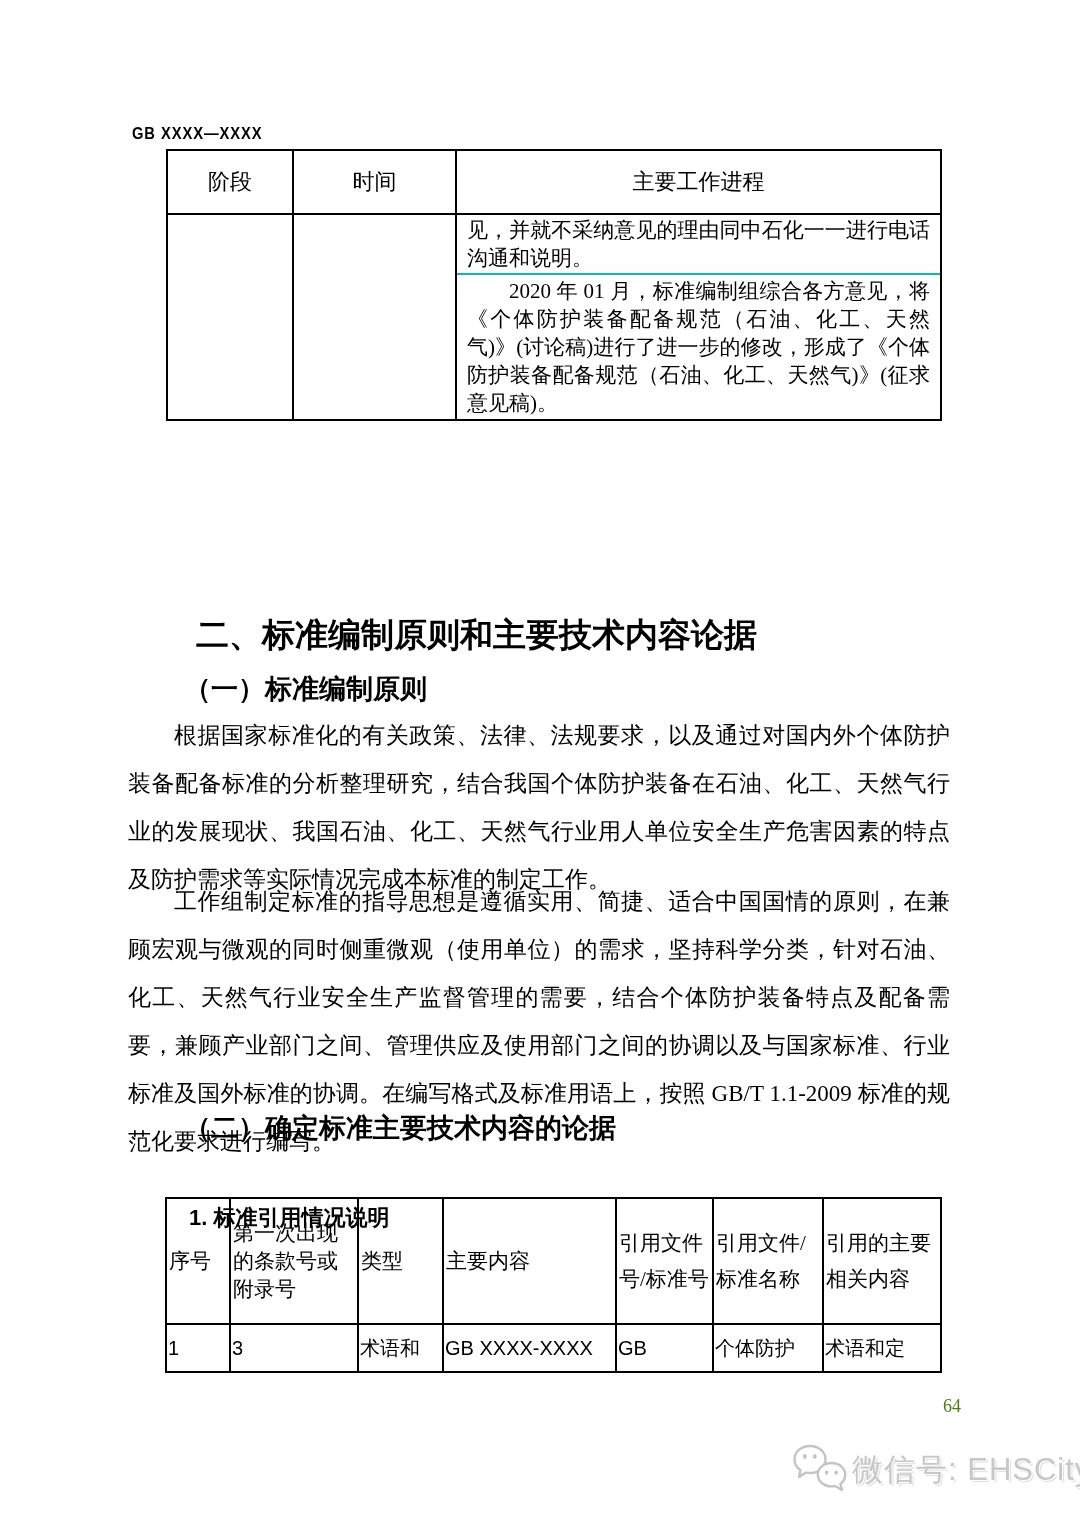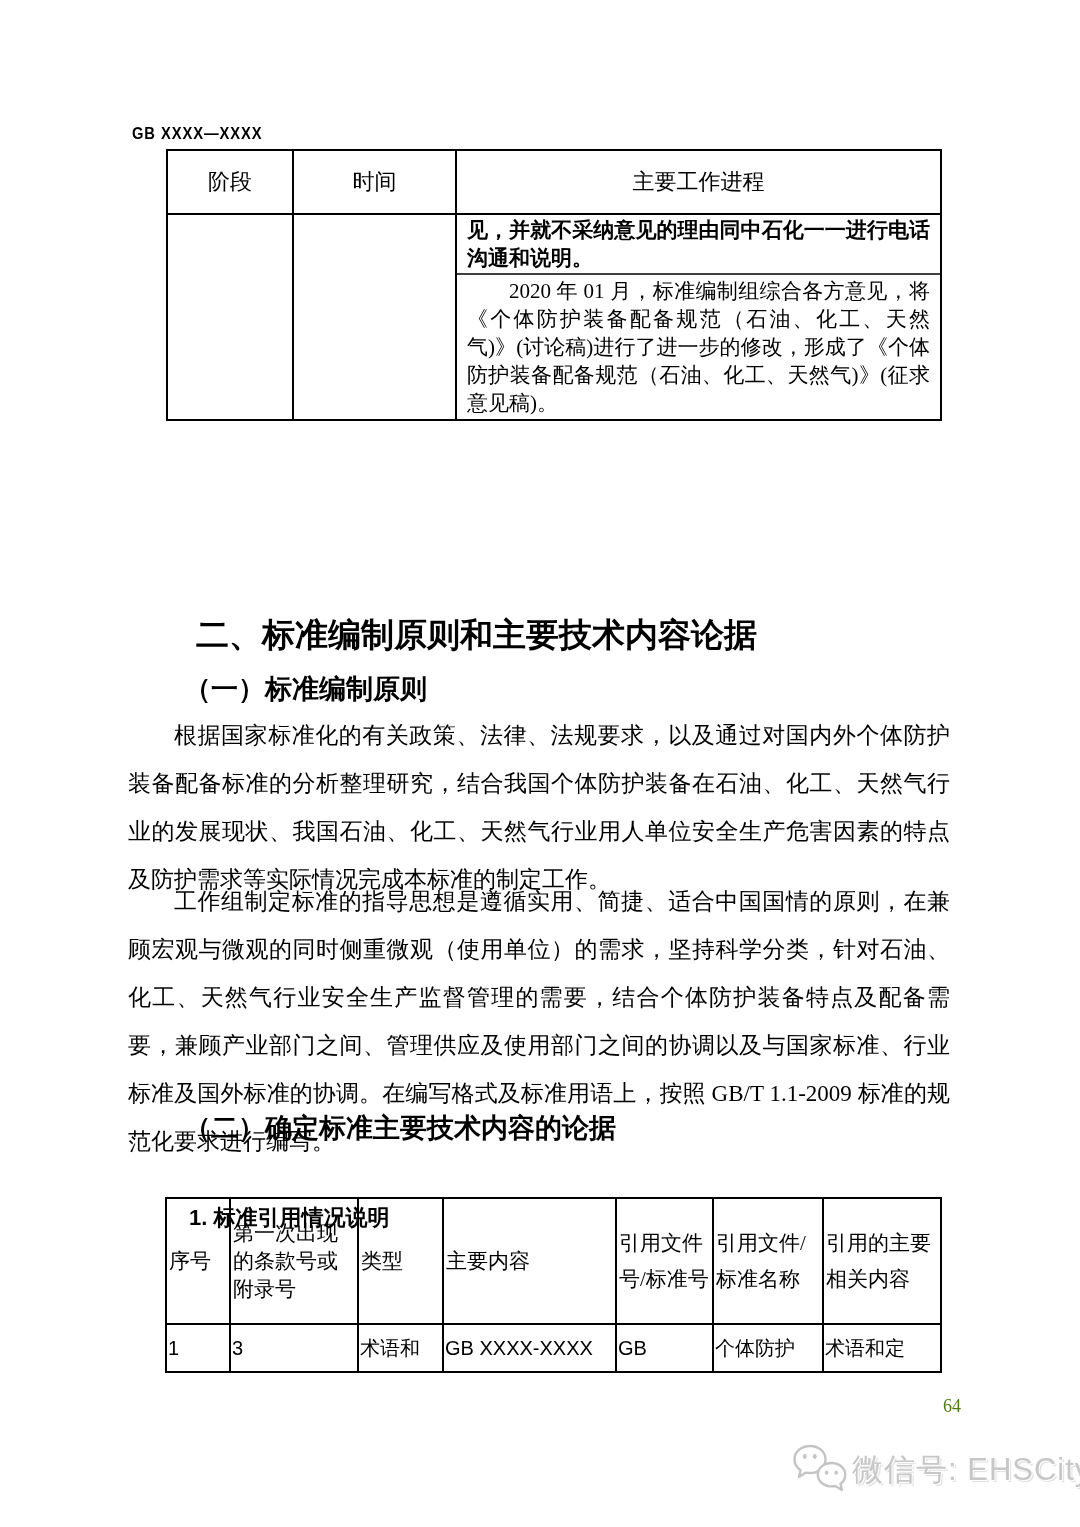--- a/index.html
+++ b/index.html
@@ -19,21 +19,21 @@
   
   .t1 {
     position:absolute; left:166px; top:149px; width:774px;
     border-collapse:collapse; table-layout:fixed; font-size:21px;
   }
   .t1 th, .t1 td { border:2px solid #000; padding:0; }
   .t1 th { height:62px; font-weight:normal; font-size:22px; text-align:center; vertical-align:middle; }
   .t1 td { vertical-align:top; }
   .progress-cell { padding:0 !important; }
   .sub { padding:1px 10px 1px 10px; line-height:28px; text-align:justify; }
-  .sub1 { border-bottom:2px solid #404040; min-height:54px;font-weight:bold; }
+  .sub1 { border-bottom:2px solid #14b8a6; min-height:54px; }
   .sub2 { text-indent:2em; min-height:141px; padding-top:2px; }
   
   .hd {
     position:absolute; font-family:"Liberation Sans","DejaVu Sans",sans-serif;
     font-weight:bold; white-space:nowrap;
   }
   #h4    { left:184px; top:429px;  font-size:27px; }
   #h2main{ left:196px; top:613px;  font-size:33px; }
   #h21   { left:184px; top:671px;  font-size:27px; }
   #h22   { left:184px; top:1110px; font-size:27px; }

